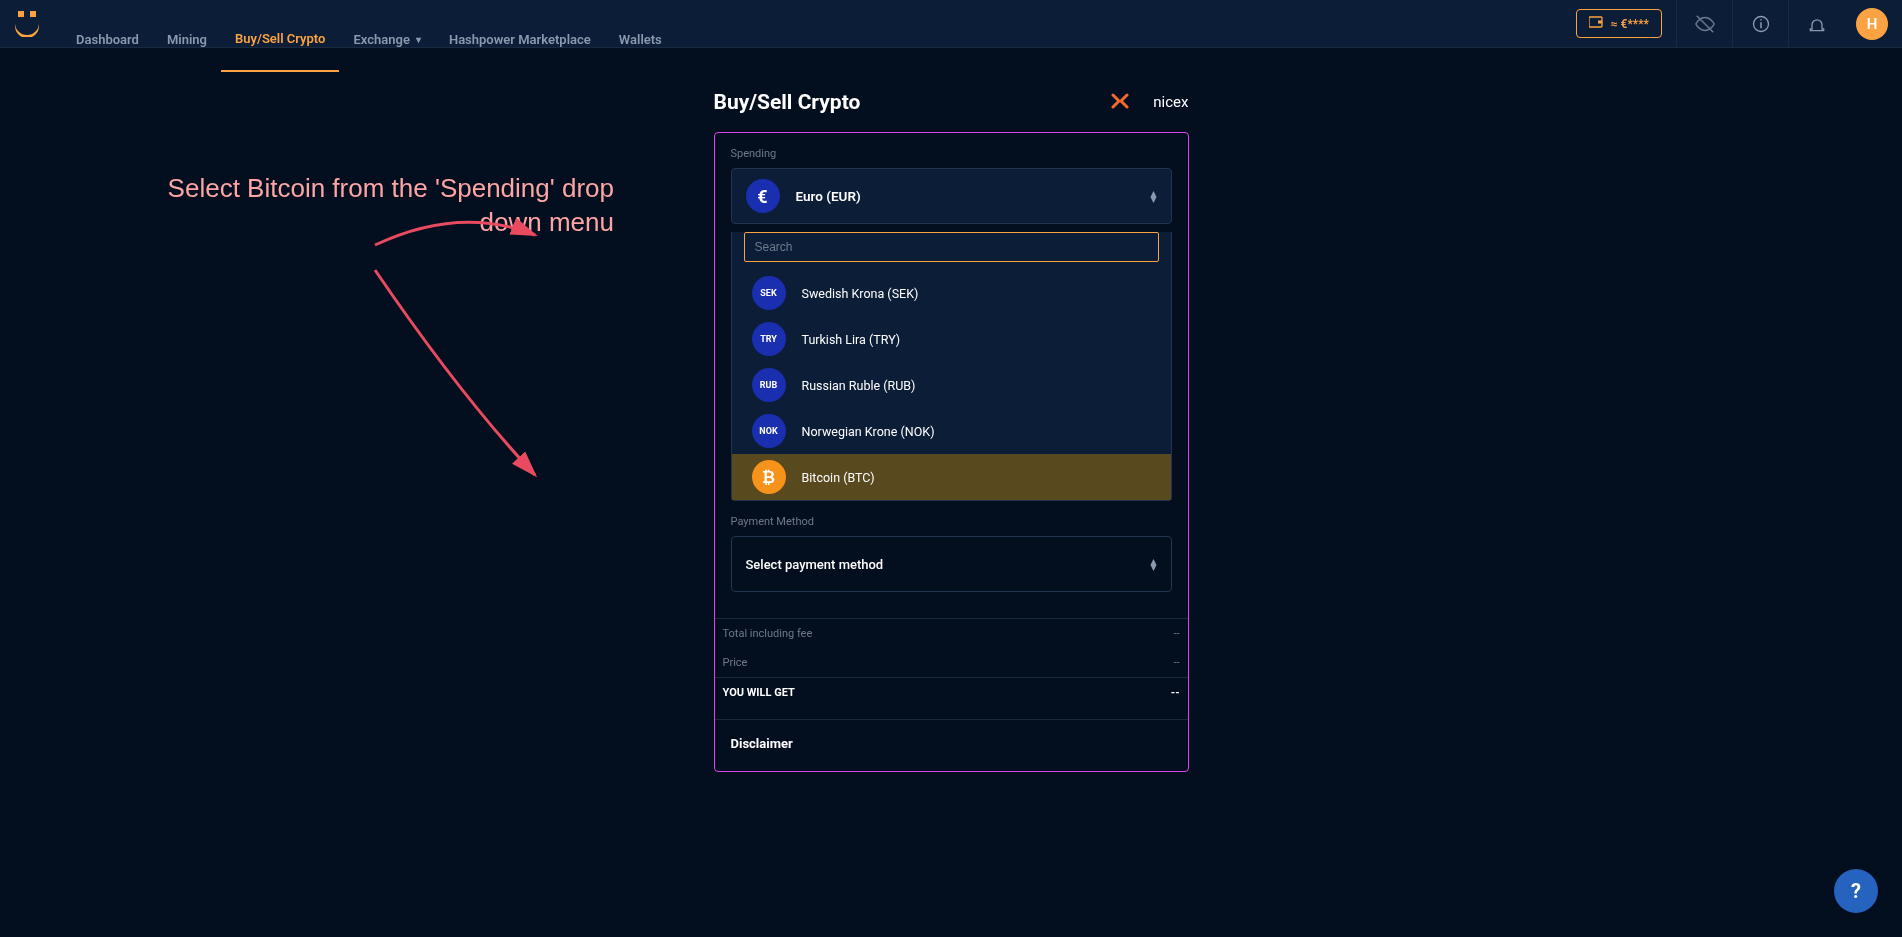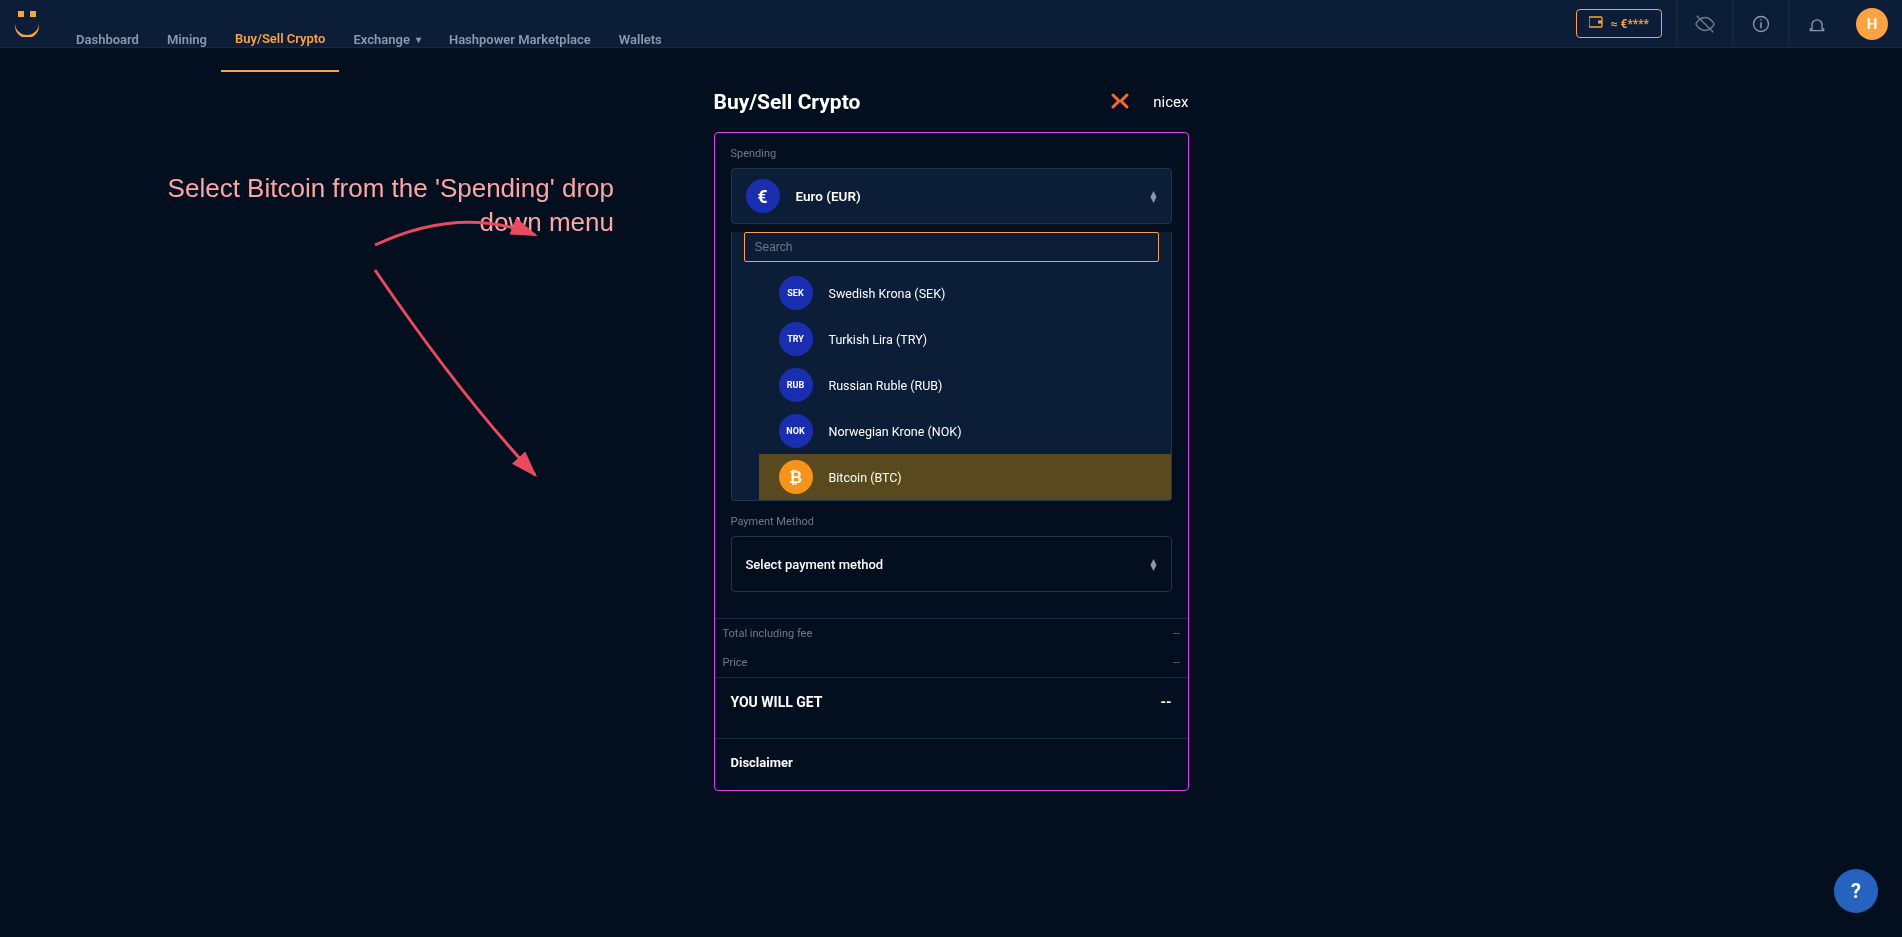--- a/index.html
+++ b/index.html
@@ -30,31 +30,31 @@
 .select .txt { font-size:13.5px; font-weight:600;text-align:center; }
 .select .sort { margin-left:auto; font-size:12px; color:#8a99ad; display:flex; flex-direction:column; line-height:6px; }
 .select.plain { background:transparent; padding:15px 14px; }
 .select.plain .txt { font-weight:500; font-size:13px; }
 
 
 .dropdown { border:1px solid #22354d; border-top:none; border-radius:0 0 4px 4px; background:#0c1d37; position:relative; }
 .search { margin:8px 12px 8px 12px; }
 .search input { width:100%; height:30px; background:transparent; border:1px solid #fba342; border-radius:2px; color:#fff; padding:0 10px; font-size:12px; outline:none; }
 .search input::placeholder { color:#6c7a8c; }
-.dd-list { max-height:244px; overflow-y:auto; position:relative;padding-left:27px; }
+.dd-list { max-height:244px; overflow-y:auto; position:relative; }
 .dd-item { height:46px; display:flex; align-items:center; padding:0 20px; cursor:pointer; font-size:12.5px; }
 .dd-item .badge { width:34px; height:34px; border-radius:50%; background:#1a2fb0; display:flex; align-items:center; justify-content:center; font-size:9px; font-weight:700; color:#fff; margin-right:16px; }
 .dd-item.hover { background:#58491f; }
 .dd-item .badge.btc { background:#f7931a; font-size:16px; }
 .dd-list::-webkit-scrollbar { width:12px; }
 .dd-list::-webkit-scrollbar-track { background:#1a2a3d; }
 .dd-list::-webkit-scrollbar-thumb { background:#5a6a7d; }
 
 .info-row { display:flex; justify-content:space-between; font-size:11px; color:#6c7a8c; padding:8px 8px; }
-.info-row.big { font-size:14px; font-weight:700; color:#fff; padding:16px; border-top:1px solid #1a2a3d; }
+.info-row.big { font-size:11px; font-weight:700; color:#fff; padding:8px; border-top:1px solid #1a2a3d; }
 .divider { border-top:1px solid #1a2a3d; margin:12px 0 0; }
 .disclaimer { padding:16px 16px 20px; font-size:13px; font-weight:700; }
 
 
 .annotation { position:absolute; left:114px; top:172px; width:500px; color:#fca5a5; font-size:26px; font-weight:500; line-height:1.3; pointer-events:none; font-family:Arial,sans-serif;text-align:right; }
 .arrow1, .arrow2 { position:absolute; pointer-events:none; }
 .arrow1 { left:370px; top:195px; }
 .arrow2 { left:370px; top:265px; }
 
 

